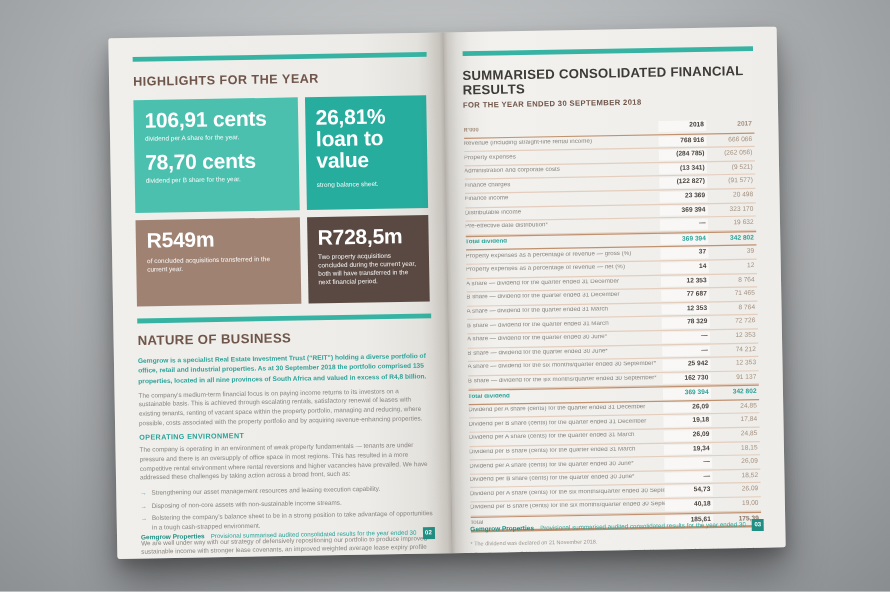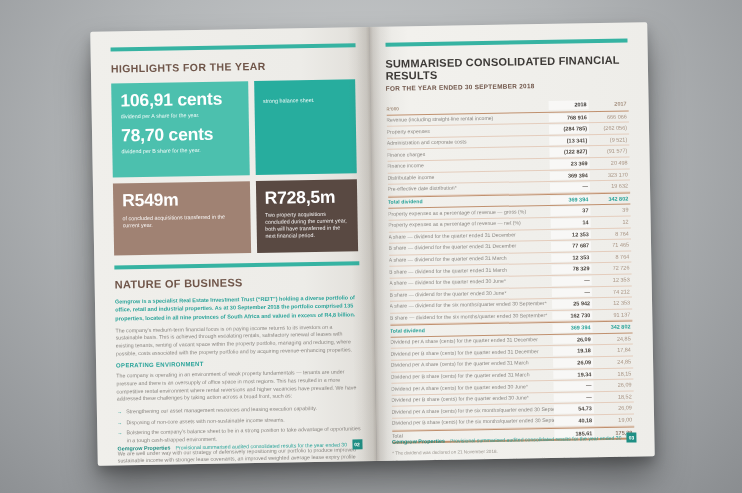--- a/index.html
+++ b/index.html
@@ -81,20 +81,21 @@
     <div class="hl-title">HIGHLIGHTS FOR THE YEAR</div>
 
     <div class="boxgrid">
       <div class="hbox teal1">
         <div class="big">106,91 cents</div>
         <div class="cap">dividend per A share for the year.</div>
         <div class="big" style="margin-top:7px">78,70 cents</div>
         <div class="cap">dividend per B share for the year.</div>
       </div>
       <div class="hbox teal2">
+        <div class="big" style="width:70px">26,81% loan to value</div>
         <div class="cap" style="margin-top:8px">strong balance sheet.</div>
       </div>
       <div class="hbox brown1">
         <div class="big">R549m</div>
         <div class="cap" style="margin-top:5px">of concluded acquisitions transferred in the current year.</div>
       </div>
       <div class="hbox brown2">
         <div class="big">R728,5m</div>
         <div class="cap" style="margin-top:4px">Two property acquisitions concluded during the current year, both will have transferred in the next financial period.</div>
       </div>

